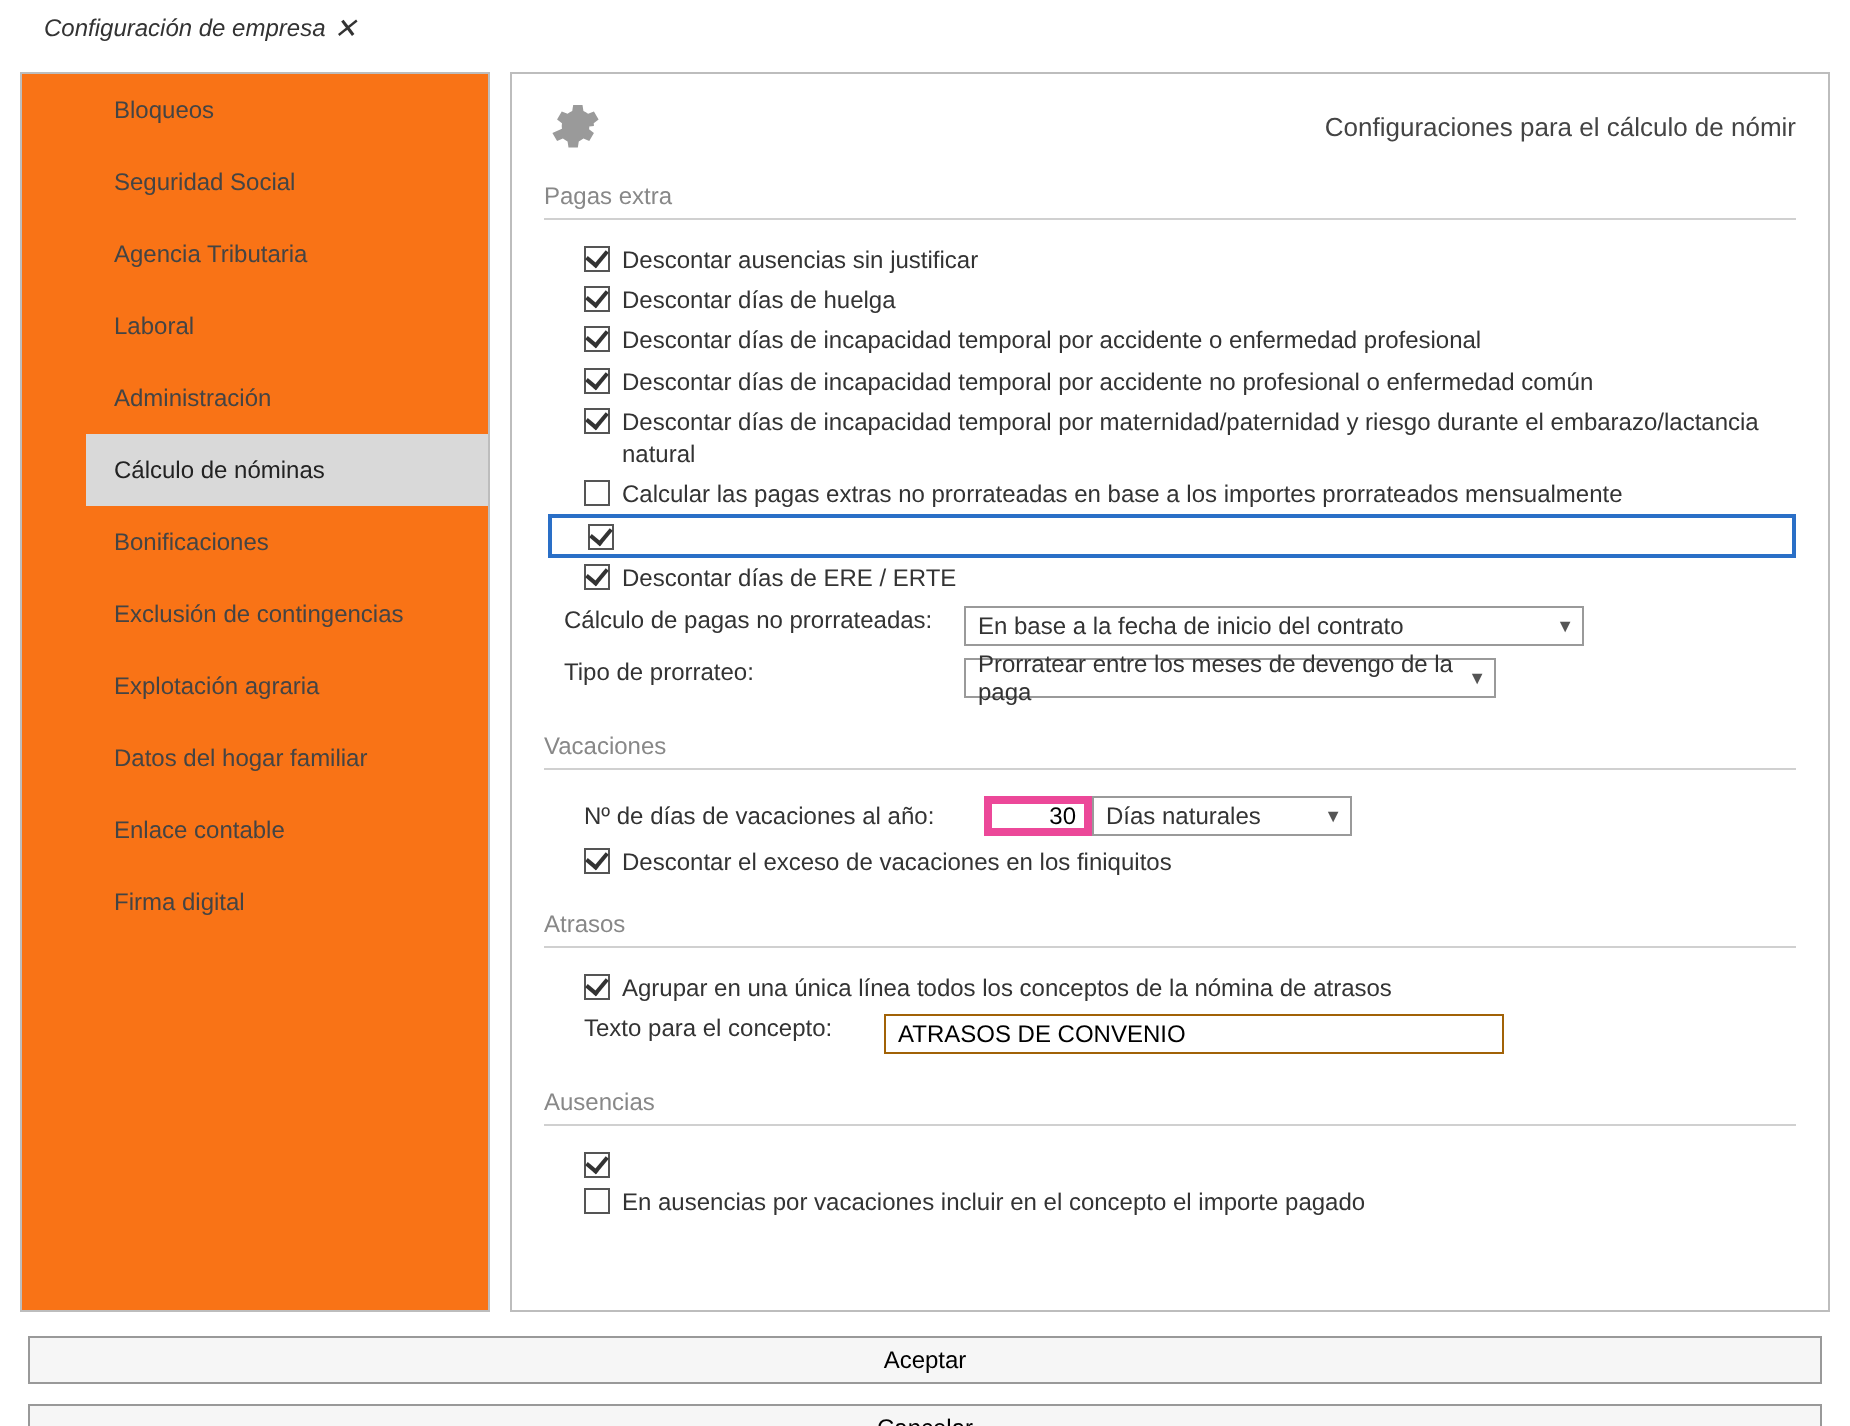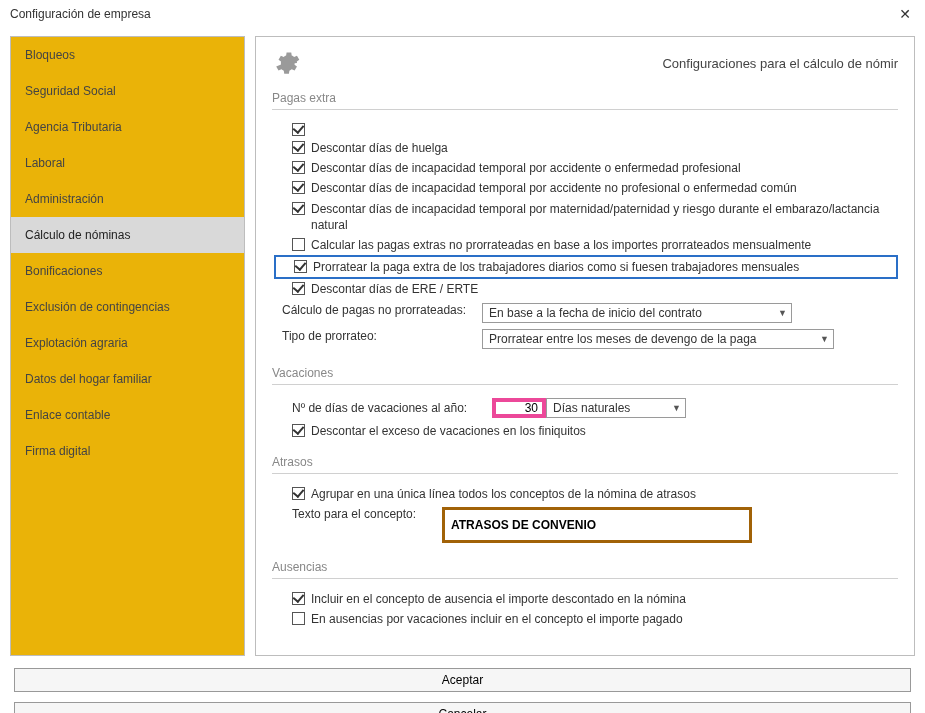--- a/index.html
+++ b/index.html
@@ -8,37 +8,39 @@
     font-family: "Segoe UI", Tahoma, sans-serif;
     font-size: 12px;
     color: #333;
     background: #fff;
     width: 925px;
     height: 713px;
     overflow: hidden;
   }
   .titlebar {
     display: flex;
-    justify-content: space-between;
+    justify-content: flex-start;
     align-items: center;
-    padding: 6px 10px;
-    font-size: 12px;
+    padding: 6px 22px;
+    font-size: 12px;
+    font-style: italic;
   }
   .close-x { font-size: 14px; cursor: pointer; padding: 0 4px; }
   .body {
     display: flex;
     padding: 8px 10px 4px 10px;
     gap: 10px;
     height: 632px;
   }
   .sidebar {
     width: 235px;
     border: 1px solid #bdbdbd;
-    background: #eab308;
+    background: #f97316;
     overflow-y: auto;
+    padding-left: 32px;
   }
   .side-item {
     padding: 11px 14px;
     color: #444;
     cursor: pointer;
   }
   .side-item.selected {
     background: #d9d9d9;
     color: #222;
   }
@@ -121,26 +123,25 @@
   .numbox {
     border: 4px solid #ec4899;
     width: 54px;
     text-align: right;
     padding: 2px 4px;
     height: 20px;
     font-size: 12px;
     font-family: inherit;
   }
   .textbox {
-    border: 3px solid #a16207;
+    border: 1px solid #a16207;
     padding: 2px 6px;
-    height: 36px;
+    height: 20px;
     font-size: 12px;
     font-family: inherit;
-    font-weight: bold;
   }
   .footer {
     display: flex;
     justify-content: flex-end;
     gap: 10px;
     padding: 8px 14px;
     flex-direction: column;
   }
   .btn {
     border: 1px solid #999;
@@ -181,20 +182,21 @@
       <svg class="gear" viewBox="0 0 24 24">
         <path fill="currentColor" d="M12 8a4 4 0 100 8 4 4 0 000-8zm9.4 4a7.6 7.6 0 00-.1-1.2l2.1-1.6-2-3.4-2.5 1a7.5 7.5 0 00-2-1.2l-.4-2.6h-4l-.4 2.6a7.5 7.5 0 00-2 1.2l-2.5-1-2 3.4 2.1 1.6a7.7 7.7 0 000 2.4L3.6 15l2 3.4 2.5-1c.6.5 1.3.9 2 1.2l.4 2.6h4l.4-2.6c.7-.3 1.4-.7 2-1.2l2.5 1 2-3.4-2.1-1.6c.1-.4.1-.8.1-1.2z"></path>
       </svg>
       <span class="header-title">Configuraciones para el cálculo de nómir</span>
     </div>
 
     <div class="section-title">Pagas extra</div>
     <div id="pagas-checks">
         <div class="checkrow">
           <span class="cb checked"></span>
+          <span class="check-label">Descontar ausencias sin justificar</span>
         </div>
         <div class="checkrow">
           <span class="cb checked"></span>
           <span class="check-label">Descontar días de huelga</span>
         </div>
         <div class="checkrow">
           <span class="cb checked"></span>
           <span class="check-label">Descontar días de incapacidad temporal por accidente o enfermedad profesional</span>
         </div>
         <div class="checkrow">
@@ -204,47 +206,46 @@
         <div class="checkrow">
           <span class="cb checked"></span>
           <span class="check-label">Descontar días de incapacidad temporal por maternidad/paternidad y riesgo durante el embarazo/lactancia natural</span>
         </div>
         <div class="checkrow">
           <span class="cb"></span>
           <span class="check-label">Calcular las pagas extras no prorrateadas en base a los importes prorrateados mensualmente</span>
         </div>
         <div class="checkrow highlight">
           <span class="cb checked"></span>
-          <span class="check-label">Prorratear la paga extra de los trabajadores diarios como si fuesen trabajadores mensuales</span>
         </div>
         <div class="checkrow">
           <span class="cb checked"></span>
           <span class="check-label">Descontar días de ERE / ERTE</span>
         </div>
       </div>
     <div class="formrow">
       <span class="formlabel">Cálculo de pagas no prorrateadas:</span>
       <div class="select" style="width:310px">
         <span>En base a la fecha de inicio del contrato</span>
         <span class="arrow">▼</span>
       </div>
     </div>
     <div class="formrow">
       <span class="formlabel">Tipo de prorrateo:</span>
-      <div class="select" style="width:352px">
+      <div class="select" style="width:266px">
         <span>Prorratear entre los meses de devengo de la paga</span>
         <span class="arrow">▼</span>
       </div>
     </div>
 
     <div class="section-title">Vacaciones</div>
     <div class="vac-row">
       <span style="width:200px">Nº de días de vacaciones al año:</span>
       <input class="numbox" value="30" style="">
-      <div class="select" style="width:140px">
+      <div class="select" style="width:130px">
         <span>Días naturales</span>
         <span class="arrow">▼</span>
       </div>
     </div>
     <div class="checkrow">
       <span class="cb checked"></span>
       <span class="check-label">Descontar el exceso de vacaciones en los finiquitos</span>
     </div>
 
     <div class="section-title">Atrasos</div>
@@ -253,21 +254,20 @@
       <span class="check-label">Agrupar en una única línea todos los conceptos de la nómina de atrasos</span>
     </div>
     <div class="formrow" style="padding-left:20px">
       <span style="width:150px">Texto para el concepto:</span>
       <input class="textbox" style="width: 310px;" value="ATRASOS DE CONVENIO">
     </div>
 
     <div class="section-title">Ausencias</div>
     <div class="checkrow">
       <span class="cb checked"></span>
-      <span class="check-label">Incluir en el concepto de ausencia el importe descontado en la nómina</span>
     </div>
     <div class="checkrow">
       <span class="cb"></span>
       <span class="check-label">En ausencias por vacaciones incluir en el concepto el importe pagado</span>
     </div>
   </div>
 </div>
 
 <div class="footer">
   <button class="btn">Aceptar</button>

